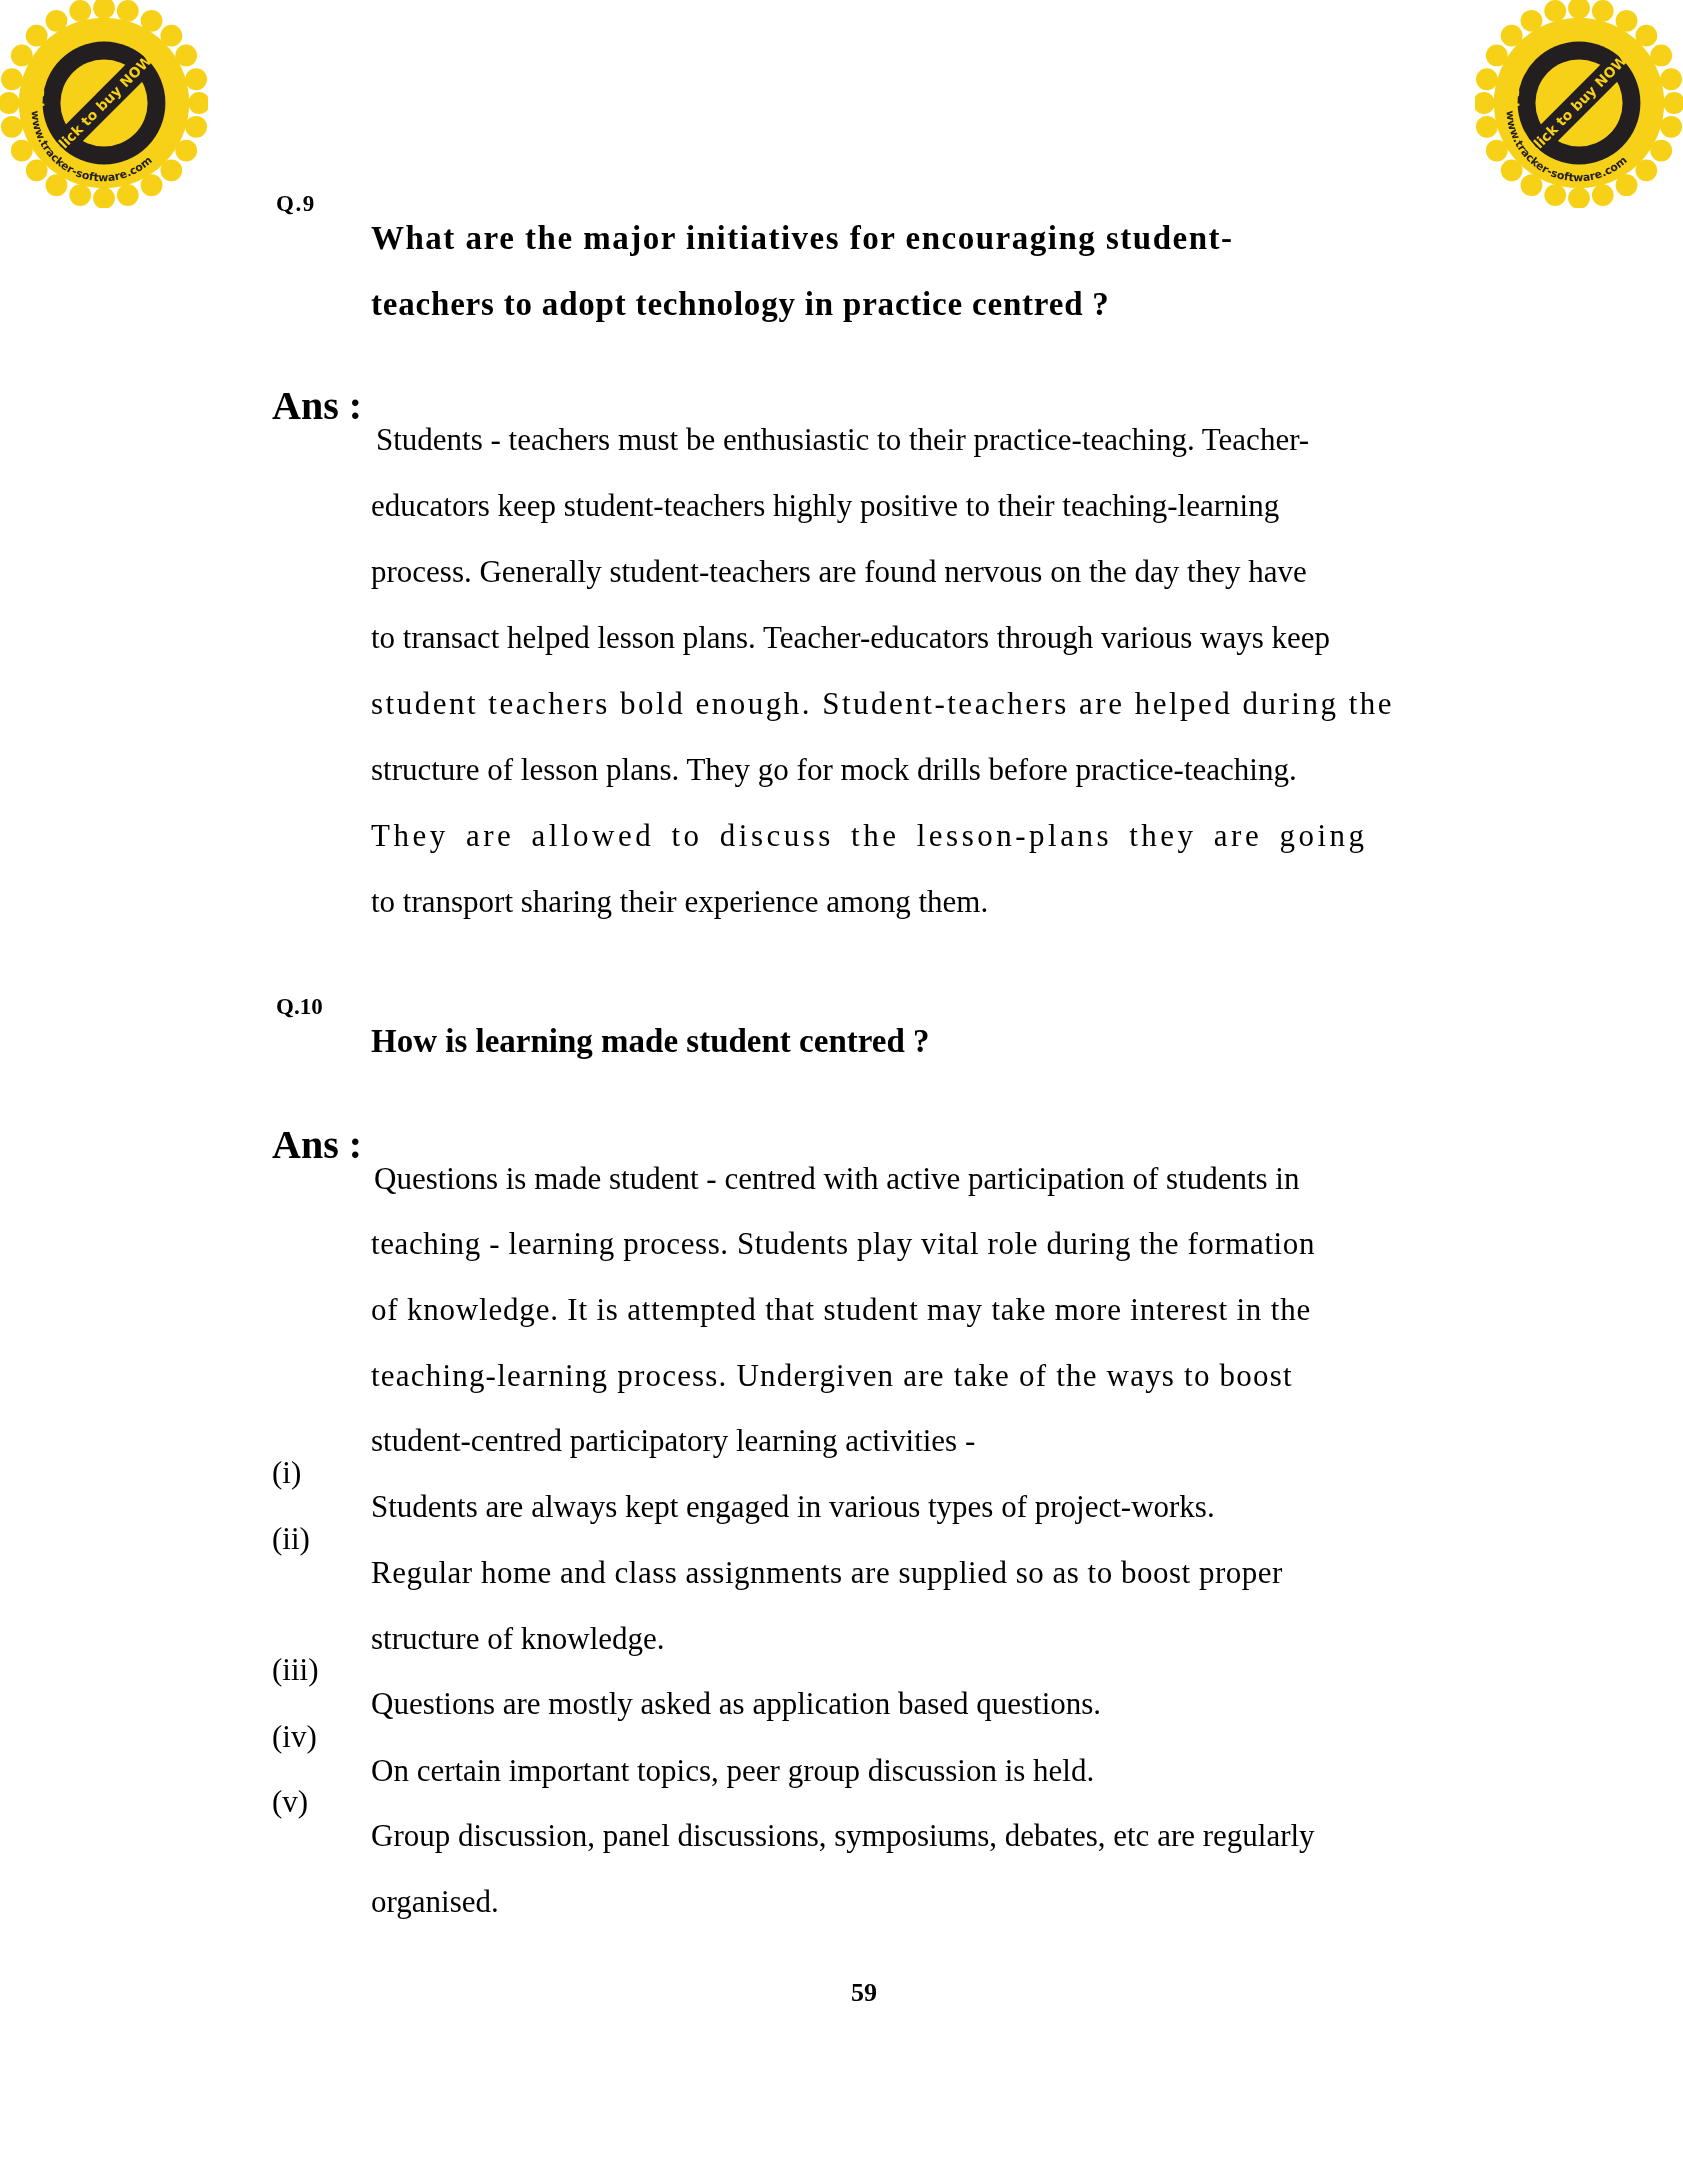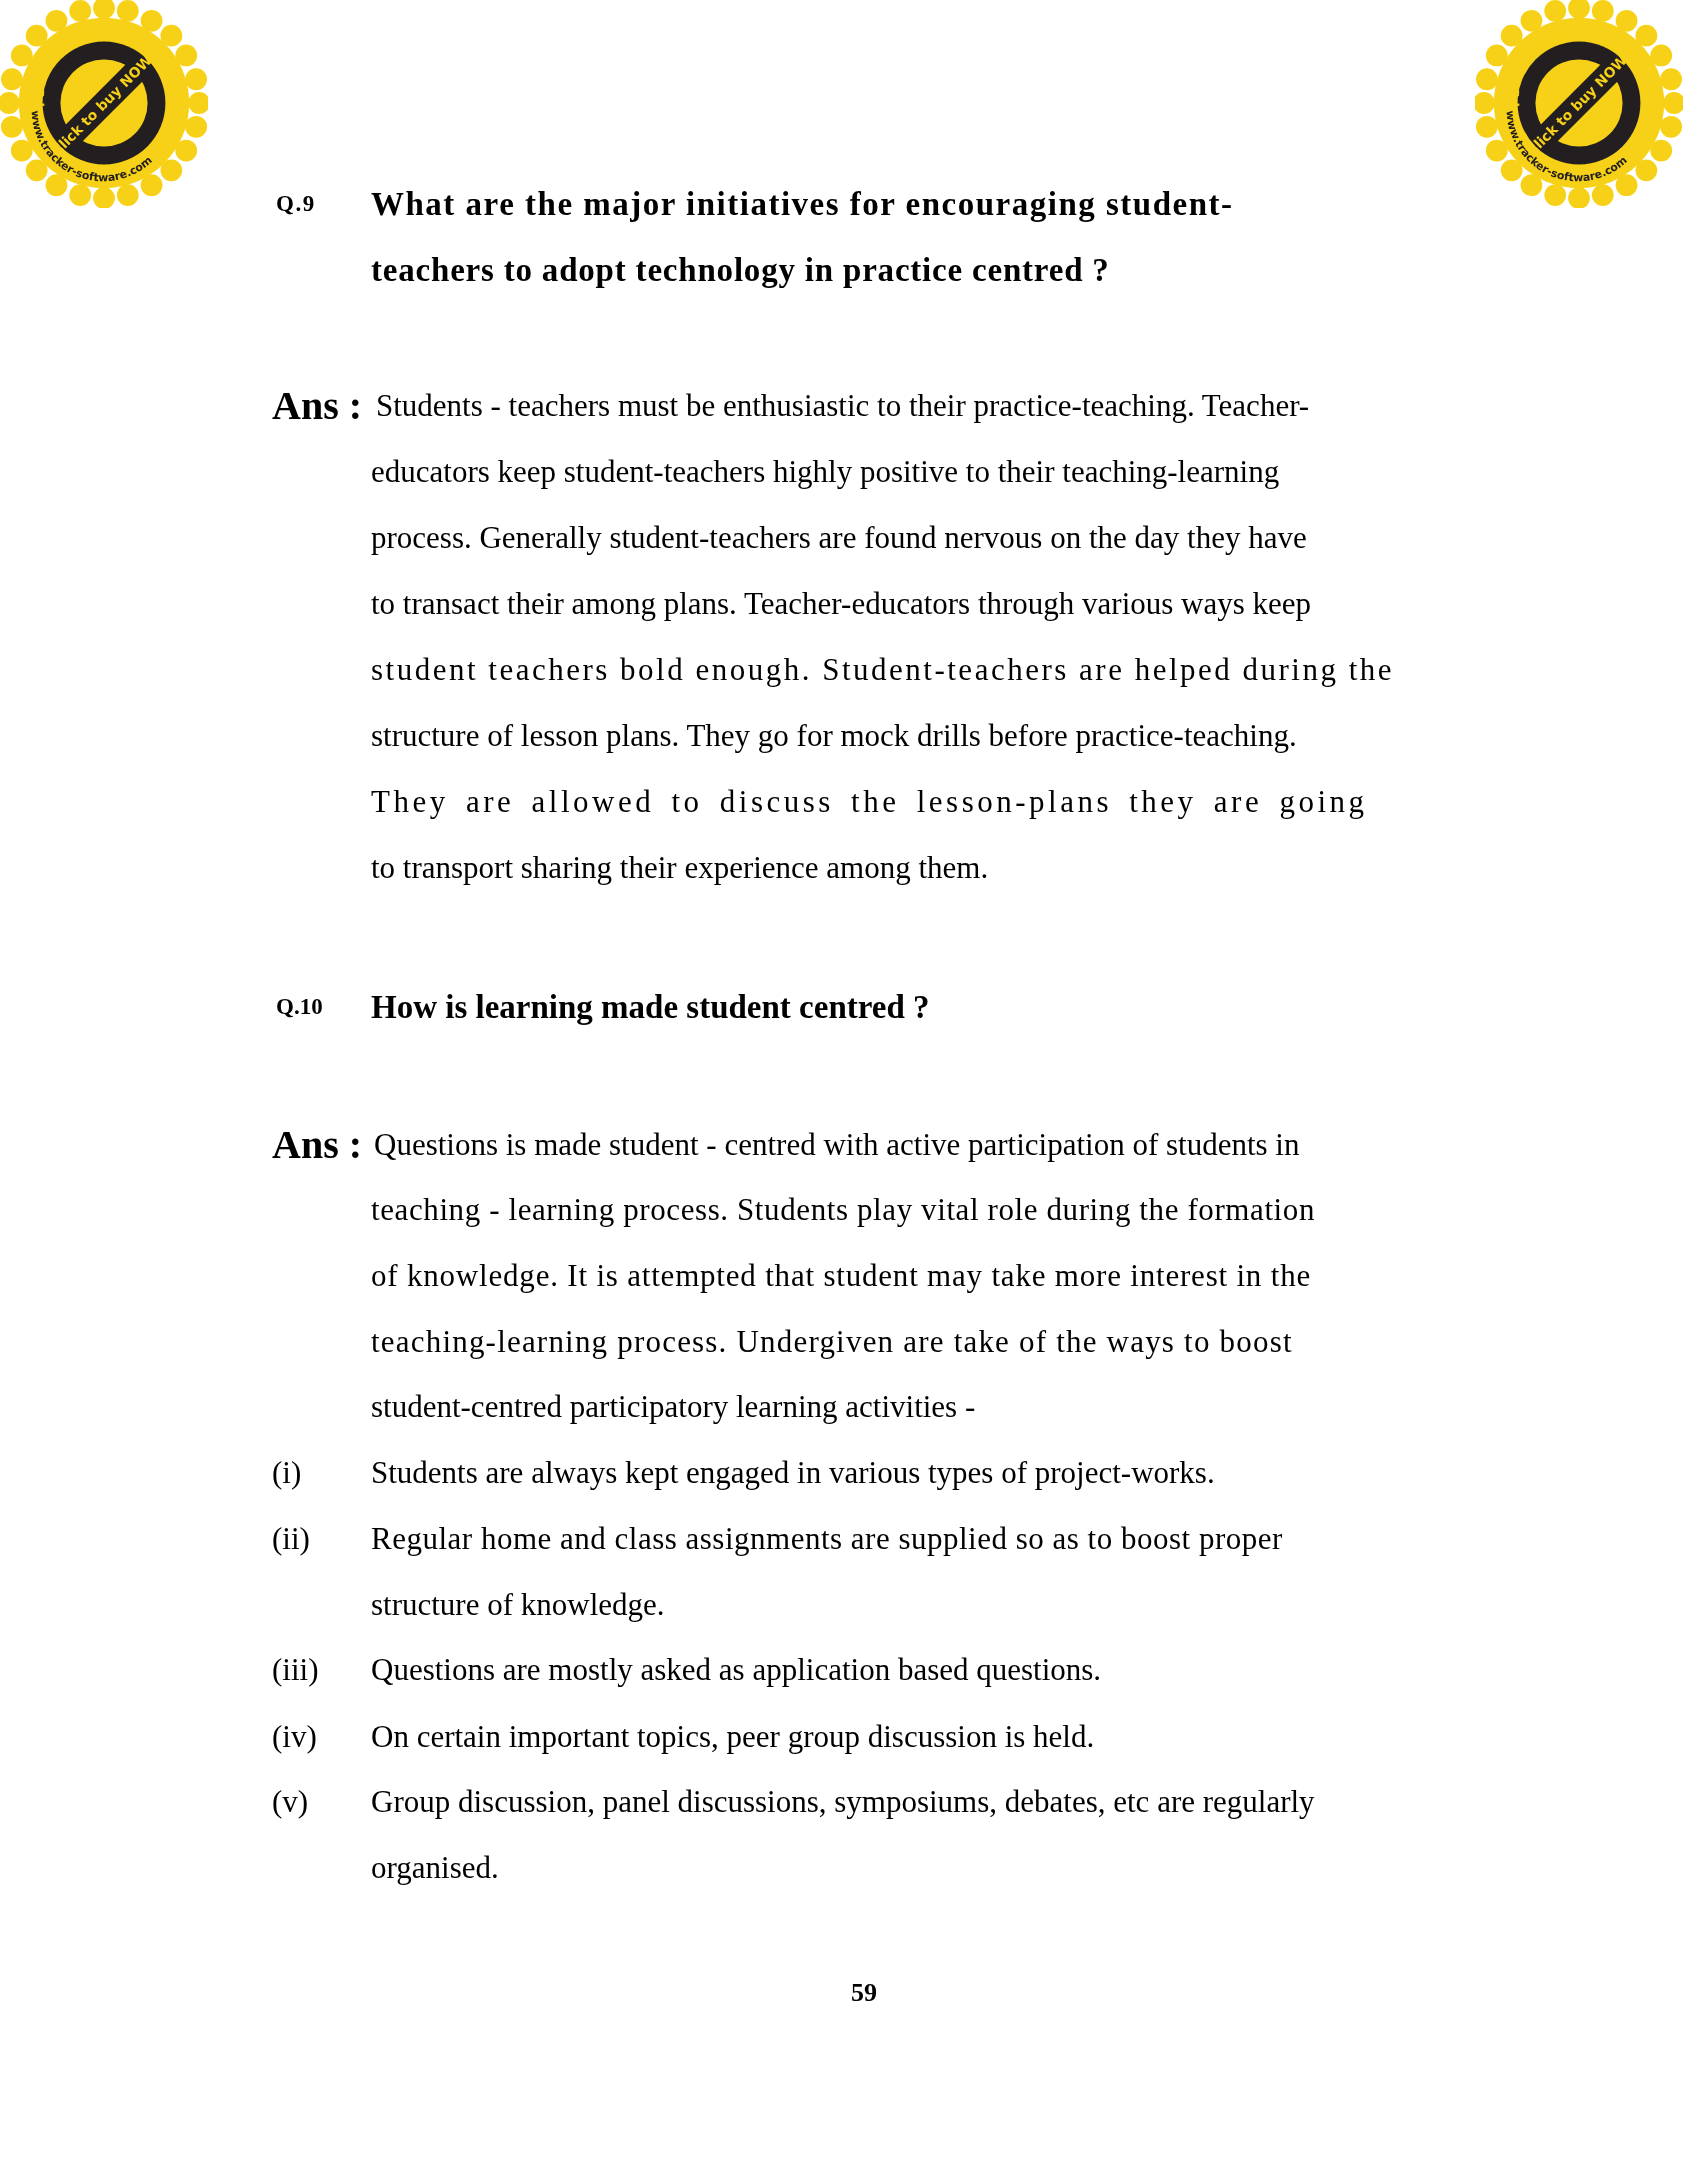--- a/index.html
+++ b/index.html
@@ -1,21 +1,21 @@
 <!DOCTYPE html>
 <html><head>
 <meta charset="utf-8">
 <style>
   html, body { margin: 0; padding: 0; background: #ffffff; }
   body { width: 1683px; height: 2178px; position: relative; overflow: hidden;
          font-family: "Liberation Serif", "DejaVu Serif", serif; color: #000; }
   .badge { position: absolute; top: 0; width: 208px; height: 208px; }
   .badge.left { left: 0; }
   .badge.right { left: 1475px; }
-  .line { position: absolute; white-space: nowrap; font-size: 31px; line-height: 40px; }
+  .line { position: absolute; white-space: nowrap; font-size: 31px; line-height: 40px; margin-top: 34px; }
   .q { font-weight: bold; font-size: 33px; }
   .qnum { position: absolute; left: 276px; font-weight: bold; font-size: 23px; white-space: nowrap; line-height: 40px; font-family: Liberation Serif, serif; }
   .ans { position: absolute; left: 272px; font-weight: bold; font-size: 40px; white-space: nowrap; line-height: 40px; }
   .num { position: absolute; left: 272px; font-size: 31px; white-space: nowrap; line-height: 40px; }
   .t { left: 371px; }
   .wide { letter-spacing: 1.5px; }
   .wider { letter-spacing: 3.5px; word-spacing: 6px; }
   .spaced { letter-spacing: 2.5px; }
   .pagenum { position: absolute; top: 1978px; left: 0; width: 1728px; text-align: center;
              font-weight: bold; font-size: 26px; }
@@ -125,21 +125,21 @@
   <span class="qnum wide" style="top:184px">Q.9</span>
   <span class="line q t wide" style="top:184px">What are the major initiatives for encouraging student-</span>
   <span class="line q t" style="top:250px;letter-spacing:0.8px">teachers to adopt technology in practice centred ?</span>
 </div>
 
 <div>
   <span class="ans" style="top:386px">Ans :</span>
   <span class="line" style="top:386px;left:376px">Students - teachers must be enthusiastic to their practice-teaching. Teacher-</span>
   <span class="line t" style="top:452px">educators keep student-teachers highly positive to their teaching-learning</span>
   <span class="line t" style="top:518px">process. Generally student-teachers are found nervous on the day they have</span>
-  <span class="line t" style="top:584px">to transact their among plans. Teacher-educators through various ways keep</span>
+  <span class="line t" style="top:584px">to transact helped lesson plans. Teacher-educators through various ways keep</span>
   <span class="line t spaced" style="top:650px">student teachers bold enough. Student-teachers are helped  during the</span>
   <span class="line t" style="top:716px">structure of lesson plans. They go for mock drills before practice-teaching.</span>
   <span class="line t wider" style="top:782px">They are allowed to discuss the lesson-plans they are going</span>
   <span class="line t" style="top:848px">to  transport sharing their experience among them.</span>
 </div>
 
 <div>
   <span class="qnum" style="top:987px">Q.10</span>
   <span class="line q t" style="top:987px">How is learning made student centred ?</span>
 </div>

